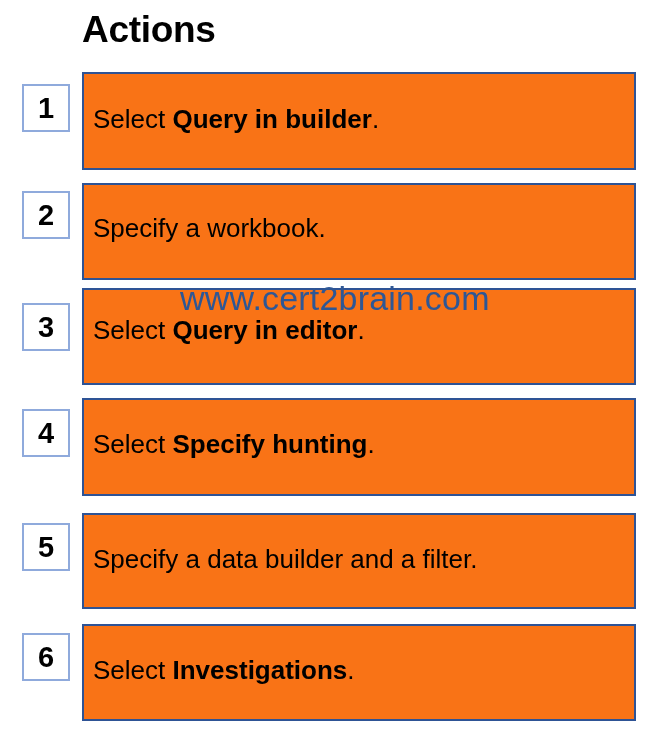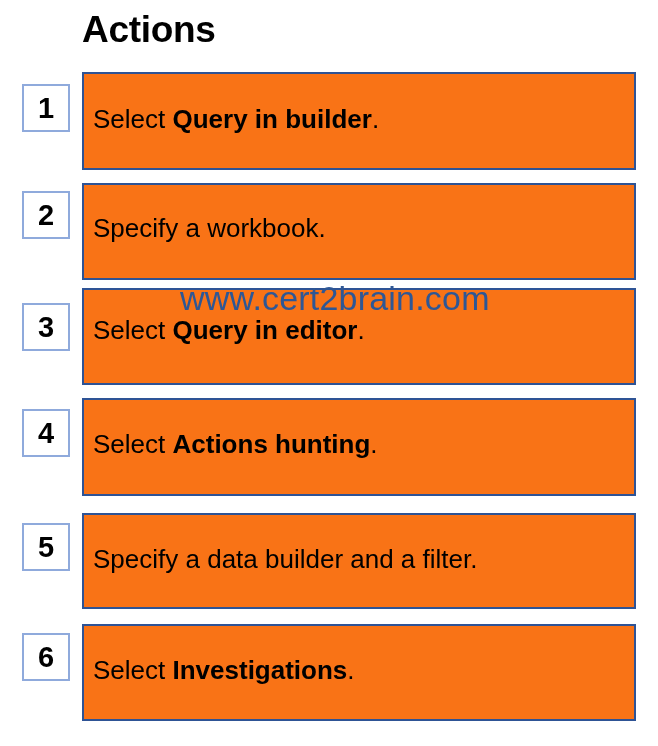--- a/index.html
+++ b/index.html
@@ -135,21 +135,21 @@
       <div class="action-row">
         <div class="text-box" style="top: 288px; height: 97px;">
           <div class="label" style="top: 25px;">Select <b>Query in editor</b>.</div>
         </div>
         <div class="num-box" style="top: 303px;">
           <span>3</span>
         </div>
       </div>
       <div class="action-row">
         <div class="text-box" style="top: 398px; height: 98px;">
-          <div class="label" style="top: 29px;">Select <b>Actions hunting</b>.</div>
+          <div class="label" style="top: 29px;">Select <b>Specify hunting</b>.</div>
         </div>
         <div class="num-box" style="top: 409px;">
           <span>4</span>
         </div>
       </div>
       <div class="action-row">
         <div class="text-box" style="top: 513px; height: 96px;">
           <div class="label" style="top: 29px;">Specify a data builder and a filter.</div>
         </div>
         <div class="num-box" style="top: 523px;">

